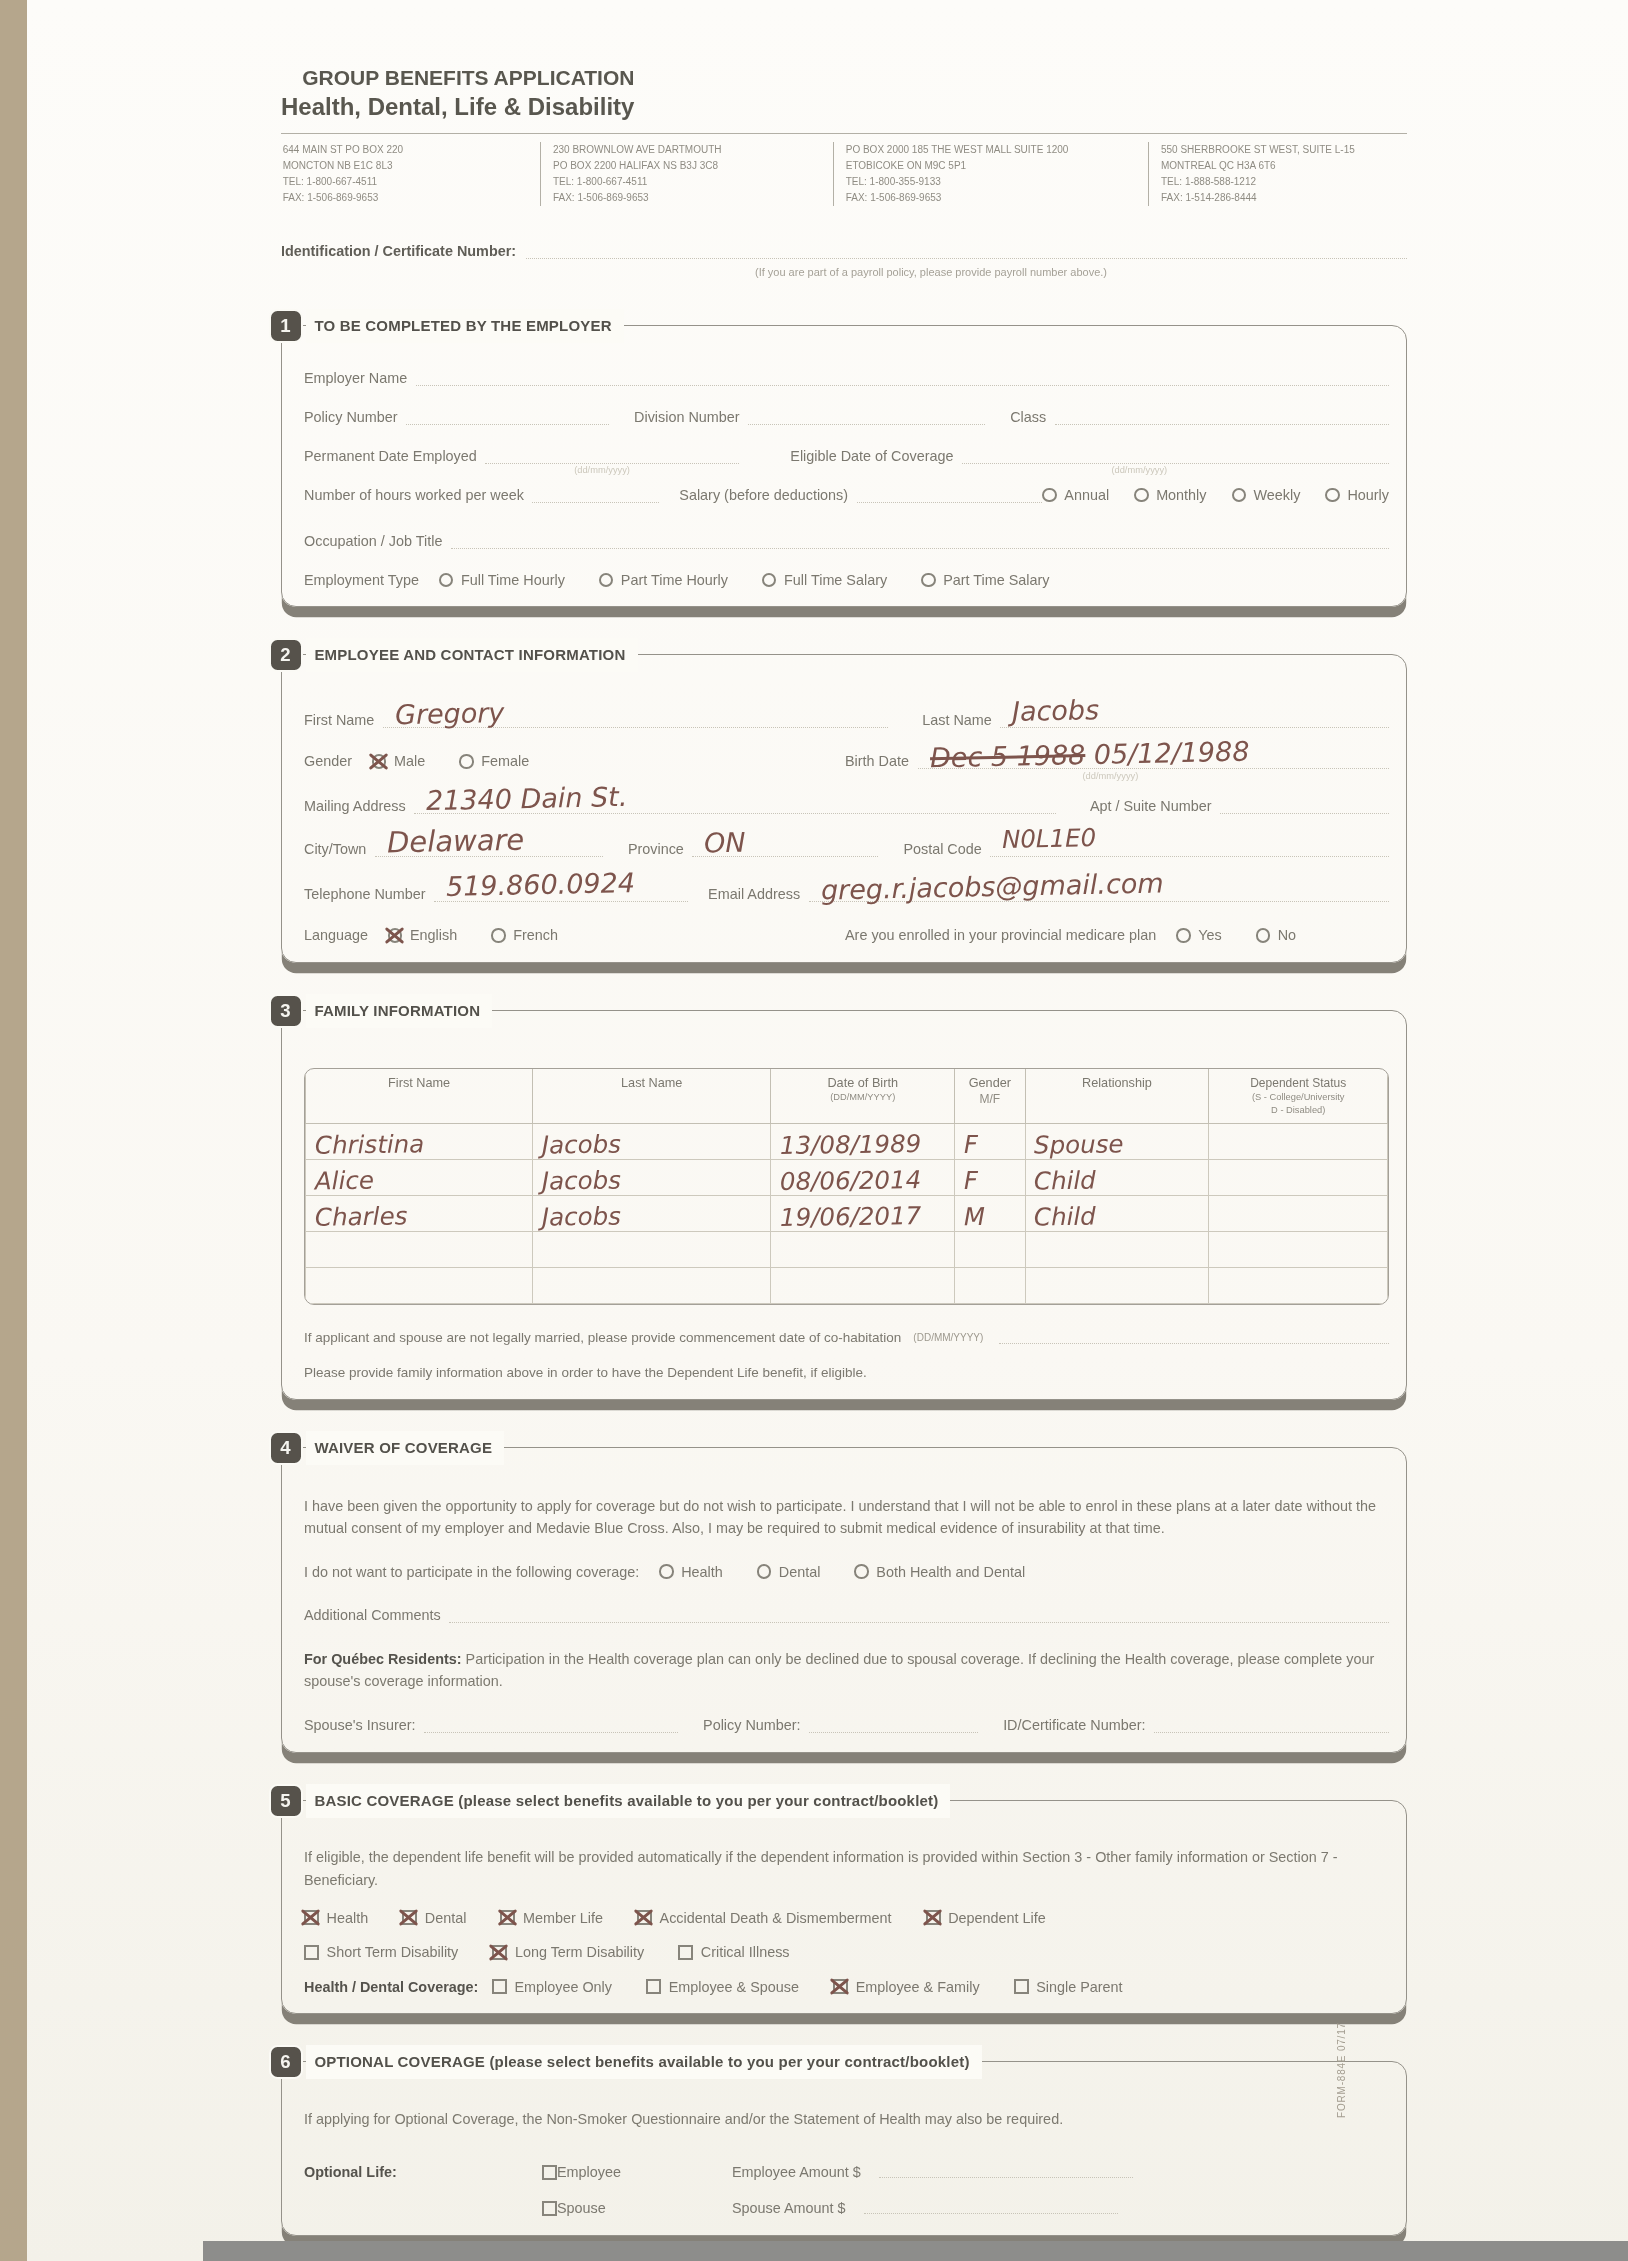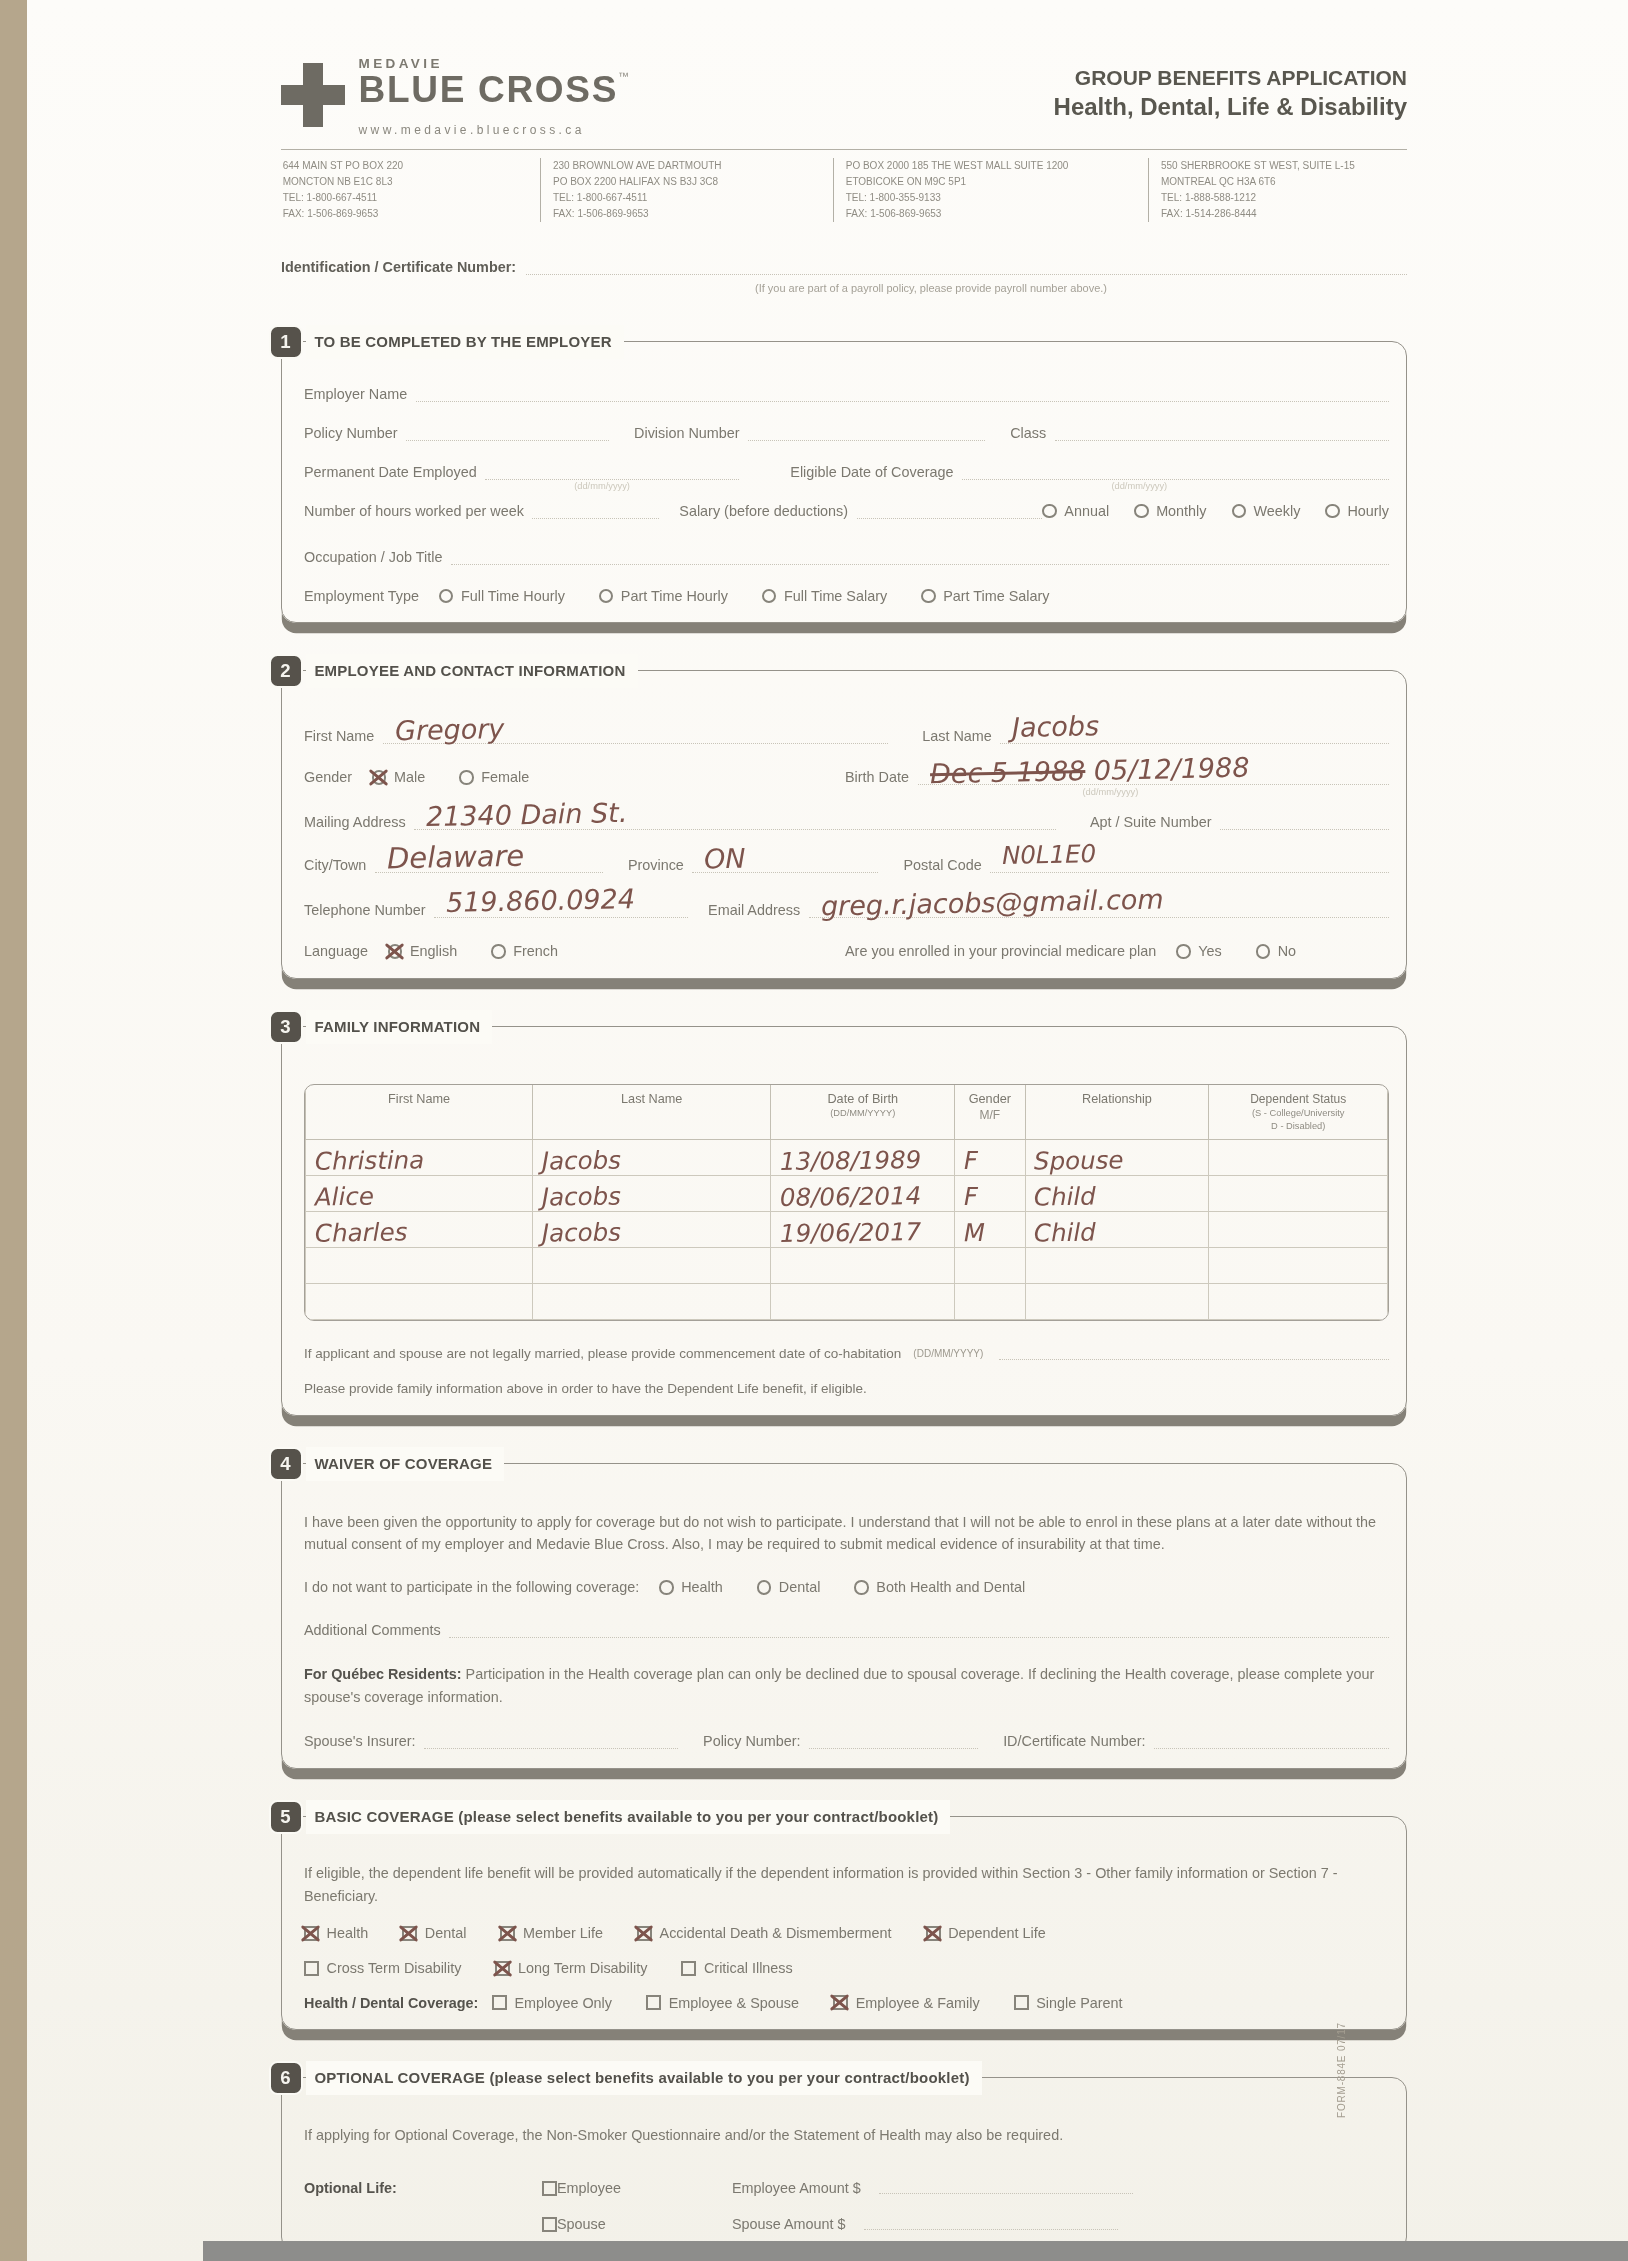--- a/index.html
+++ b/index.html
@@ -87,28 +87,20 @@
   .formcode { position:absolute; left:1309px; top:2118px; transform:rotate(-90deg); transform-origin:left top;
               font-size:10px; color:#a39d90; letter-spacing:0.8px; white-space:nowrap; }
 </style>
 </head>
 <body>
 
 <div class="page">
   <div class="content">
 
     <div class="brandrow">
-      <div class="brand">
-        <div class="logo-cross"></div>
-        <div>
-          <div class="brand-small">MEDAVIE</div>
-          <div class="brand-large"><span>BLUE CROSS</span><span class="brand-tm">™</span></div>
-          <div class="website">www.medavie.bluecross.ca</div>
-        </div>
-      </div>
       <div class="apptitle">
         <div class="t1">GROUP BENEFITS APPLICATION</div>
         <div class="t2">Health, Dental, Life &amp; Disability</div>
       </div>
     </div>
 
     <div class="offices">
       <div class="office o1">
         <div>644 MAIN ST PO BOX 220</div>
         <div>MONCTON NB E1C 8L3</div>
@@ -464,21 +456,21 @@
             <span class="ol">Accidental Death &amp; Dismemberment</span>
           </span>
         <span class="opt">
             <span class="cb checked"></span>
             <span class="ol">Dependent Life</span>
           </span>
       </div>
       <div class="optrow">
         <span class="opt">
             <span class="cb"></span>
-            <span class="ol">Cross Term Disability</span>
+            <span class="ol">Short Term Disability</span>
           </span>
         <span class="opt">
             <span class="cb checked"></span>
             <span class="ol">Long Term Disability</span>
           </span>
         <span class="opt">
             <span class="cb"></span>
             <span class="ol">Critical Illness</span>
           </span>
       </div>

